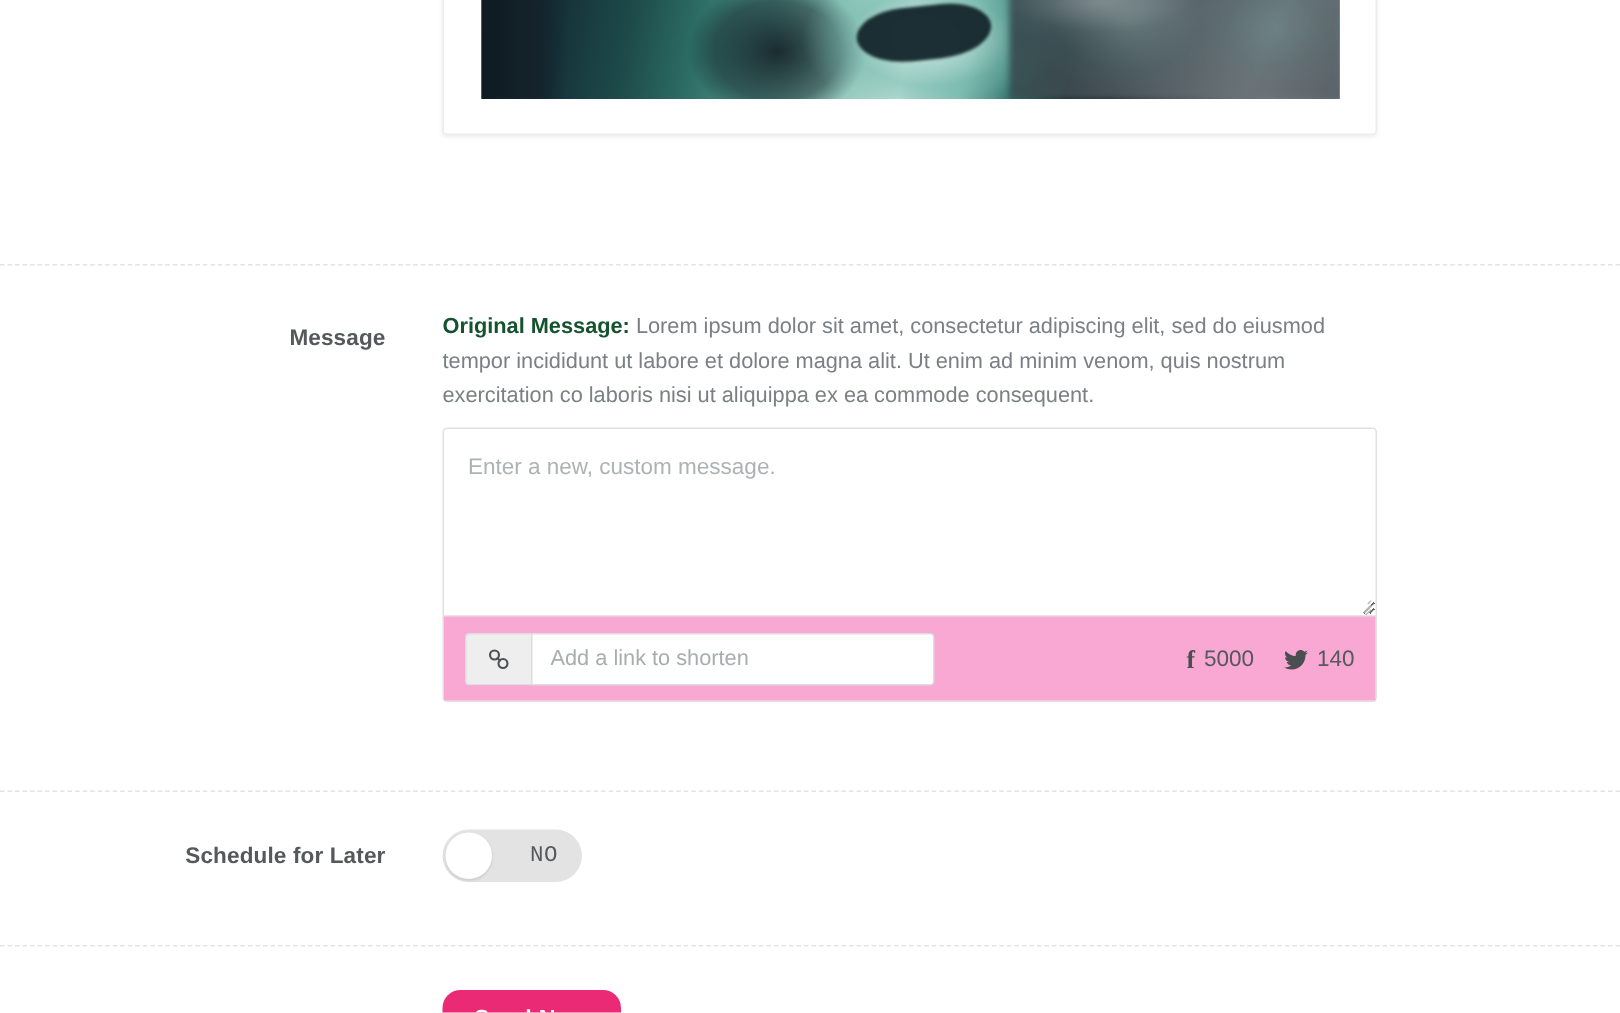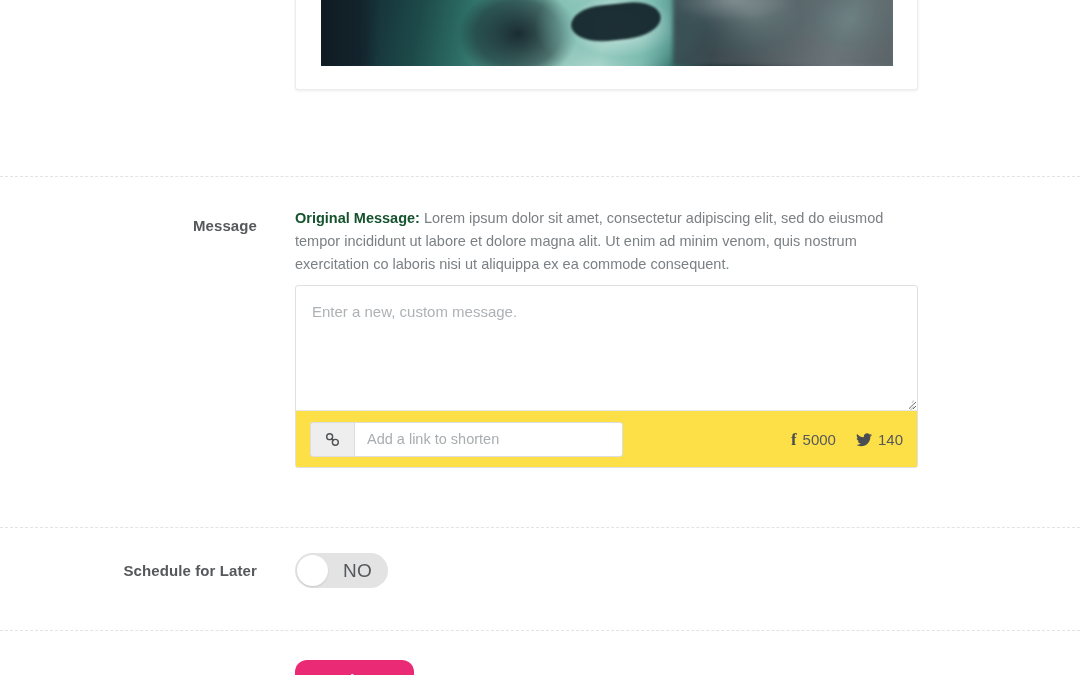--- a/index.html
+++ b/index.html
@@ -196,21 +196,21 @@
     transform: rotate(-45deg);
     transform-origin: right center;
   }
   .resize-grip i:nth-child(1) { top: 10px; width: 11px; }
   .resize-grip i:nth-child(2) { top: 10px; width: 7px; right: 0; margin-top: -3px; }
   .resize-grip i:nth-child(3) { top: 10px; width: 3px; right: 0; margin-top: -6px; }
 
   .composer-footer {
     position: relative;
     height: 57px;
-    background: #fde047;
+    background: #f9a8d4;
     border-top: 1px solid #e6e6e6;
     display: flex;
     align-items: center;
     padding: 4px 14px;
     box-sizing: border-box;
   }
   .link-group {
     display: flex;
     align-items: stretch;
     height: 35px;
@@ -282,23 +282,24 @@
     background: #e3e3e3;
     display: flex;
     align-items: center;
     justify-content: flex-end;
     box-sizing: border-box;
     padding-right: 16px;
     cursor: pointer;
     user-select: none;
   }
   .toggle-text {
-    font-size: 19px;
+    font-size: 15px;
     color: #55595c;
     letter-spacing: .3px;
+    font-family: Liberation Mono, monospace;
   }
   .toggle-knob {
     position: absolute;
     left: 2px;
     top: 2px;
     width: 31px;
     height: 31px;
     border-radius: 50%;
     background: #ffffff;
     box-shadow: 0 1px 2px rgba(0,0,0,0.12);

